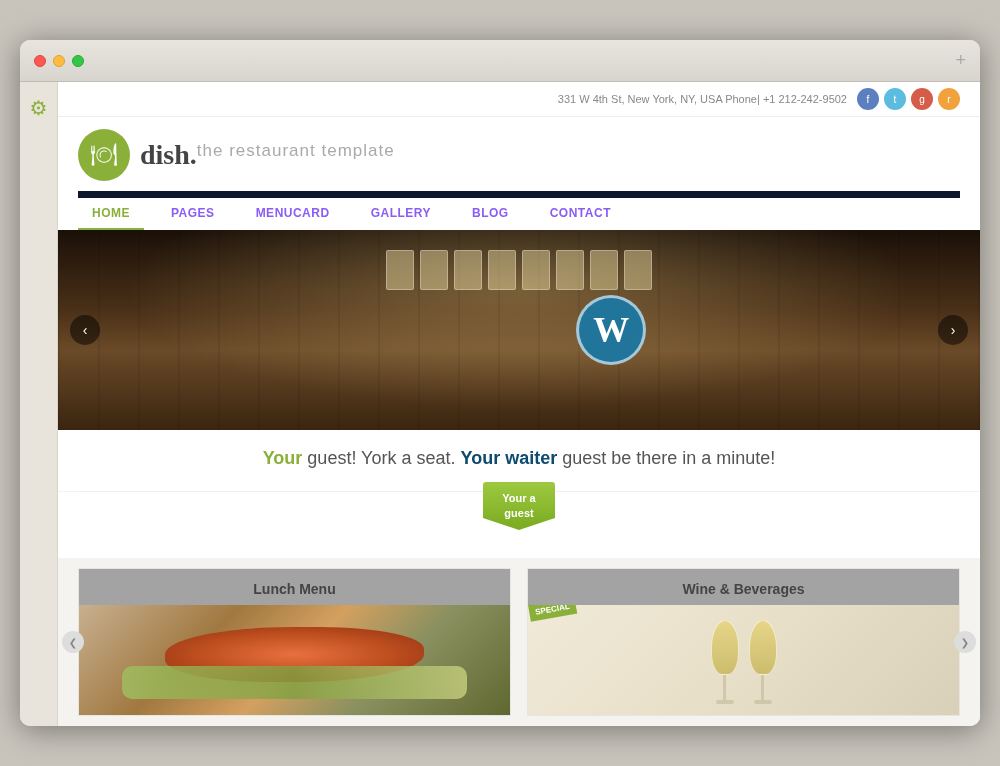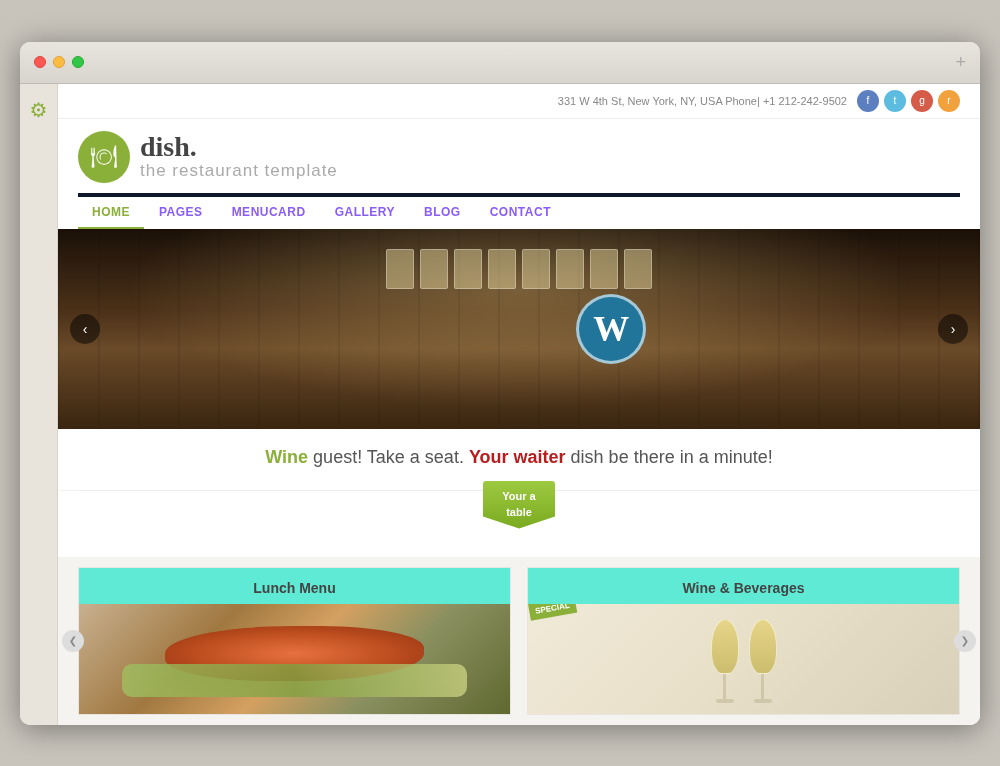--- a/index.html
+++ b/index.html
@@ -119,38 +119,38 @@
       display: flex;
       align-items: center;
       justify-content: center;
       margin-right: 10px;
       font-size: 22px;
       color: white;
       flex-shrink: 0;
     }
     .logo-text {
       display: flex;
-      flex-direction: column;
+      flex-direction: row;
     }
     .logo-name {
       font-size: 28px;
       font-weight: bold;
       color: #444;
       line-height: 1;
       font-family: Georgia, serif;
     }
     .logo-tagline {
       font-size: 17px;
       color: #aaa;
       letter-spacing: 1px;
     }
     .nav-bar {
       display: flex;
-      gap: 1px;
-      border-top: 4px solid #0f172a;
+      gap: 13px;
+      border-top: 7px solid #0f172a;
     }
     .nav-item {
       padding: 8px 14px;
       font-size: 12px;
       font-weight: bold;
       color: #8b5cf6;
       cursor: pointer;
       letter-spacing: 0.5px;
       text-transform: uppercase;
       text-decoration: none;
@@ -250,21 +250,21 @@
       background: #fff;
       padding: 18px 20px 8px;
       text-align: center;
     }
     .welcome-text {
       font-size: 18px;
       color: #555;
       margin-bottom: 14px;
     }
     .welcome-text .hello { color: #8ab03a; font-weight: bold; }
-    .welcome-text .waiter { color: #b91c1c; font-weight: bold; margin-top: 40px; }
+    .welcome-text .waiter { color: #0c4a6e; font-weight: bold; margin-top: 40px; }
 
     
     .divider {
       height: 1px;
       background: #eee;
       margin: 0 20px;
     }
 
     
     .book-section {
@@ -281,21 +281,21 @@
 
     
     .menu-sections {
       background: #f5f3ef;
       padding: 10px 20px 10px;
       display: flex;
       gap: 16px;
     }
     .menu-card {
       flex: 1;
-      background: #5eead4;
+      background: #a3a3a3;
       border: 1px solid #e8e4e0;
     }
     .menu-card-title {
       text-align: center;
       padding: 12px 8px 8px;
       font-size: 14px;
       font-weight: bold;
       color: #444;
     }
     .menu-card-image {
@@ -490,21 +490,21 @@
           </div>
 
           <div class="wp-logo">W</div>
         </div>
         <div class="slider-btn prev">‹</div>
         <div class="slider-btn next">›</div>
       </div>
 
       <div class="welcome-section">
         <p class="welcome-text">
-          <span class="hello">Wine</span><span> guest! Take a seat. </span><span class="waiter">Your waiter</span><span> dish be there in a minute!</span>
+          <span class="hello">Your</span><span> guest! York a seat. </span><span class="waiter">Your waiter</span><span> guest be there in a minute!</span>
         </p>
       </div>
 
       <div class="divider"></div>
 
       <div class="book-section">
         <div class="book-btn-wrap">
           <div style="
             background: linear-gradient(to bottom, #9dc940, #7aaa20);
             color: white;
@@ -516,21 +516,21 @@
             width: 72px;
             height: 48px;
             display: flex;
             flex-direction: column;
             align-items: center;
             justify-content: center;
             line-height: 1.4;
             clip-path: polygon(0 0, 100% 0, 100% 75%, 50% 100%, 0 75%);
           ">
             <span>Your a</span>
-            <span>table</span>
+            <span>guest</span>
           </div>
         </div>
       </div>
 
       <div class="section-with-arrows">
         <div class="section-arrow left">❮</div>
         <div class="menu-sections">
 
           <div class="menu-card">
             <div class="menu-card-title">Lunch Menu</div>

